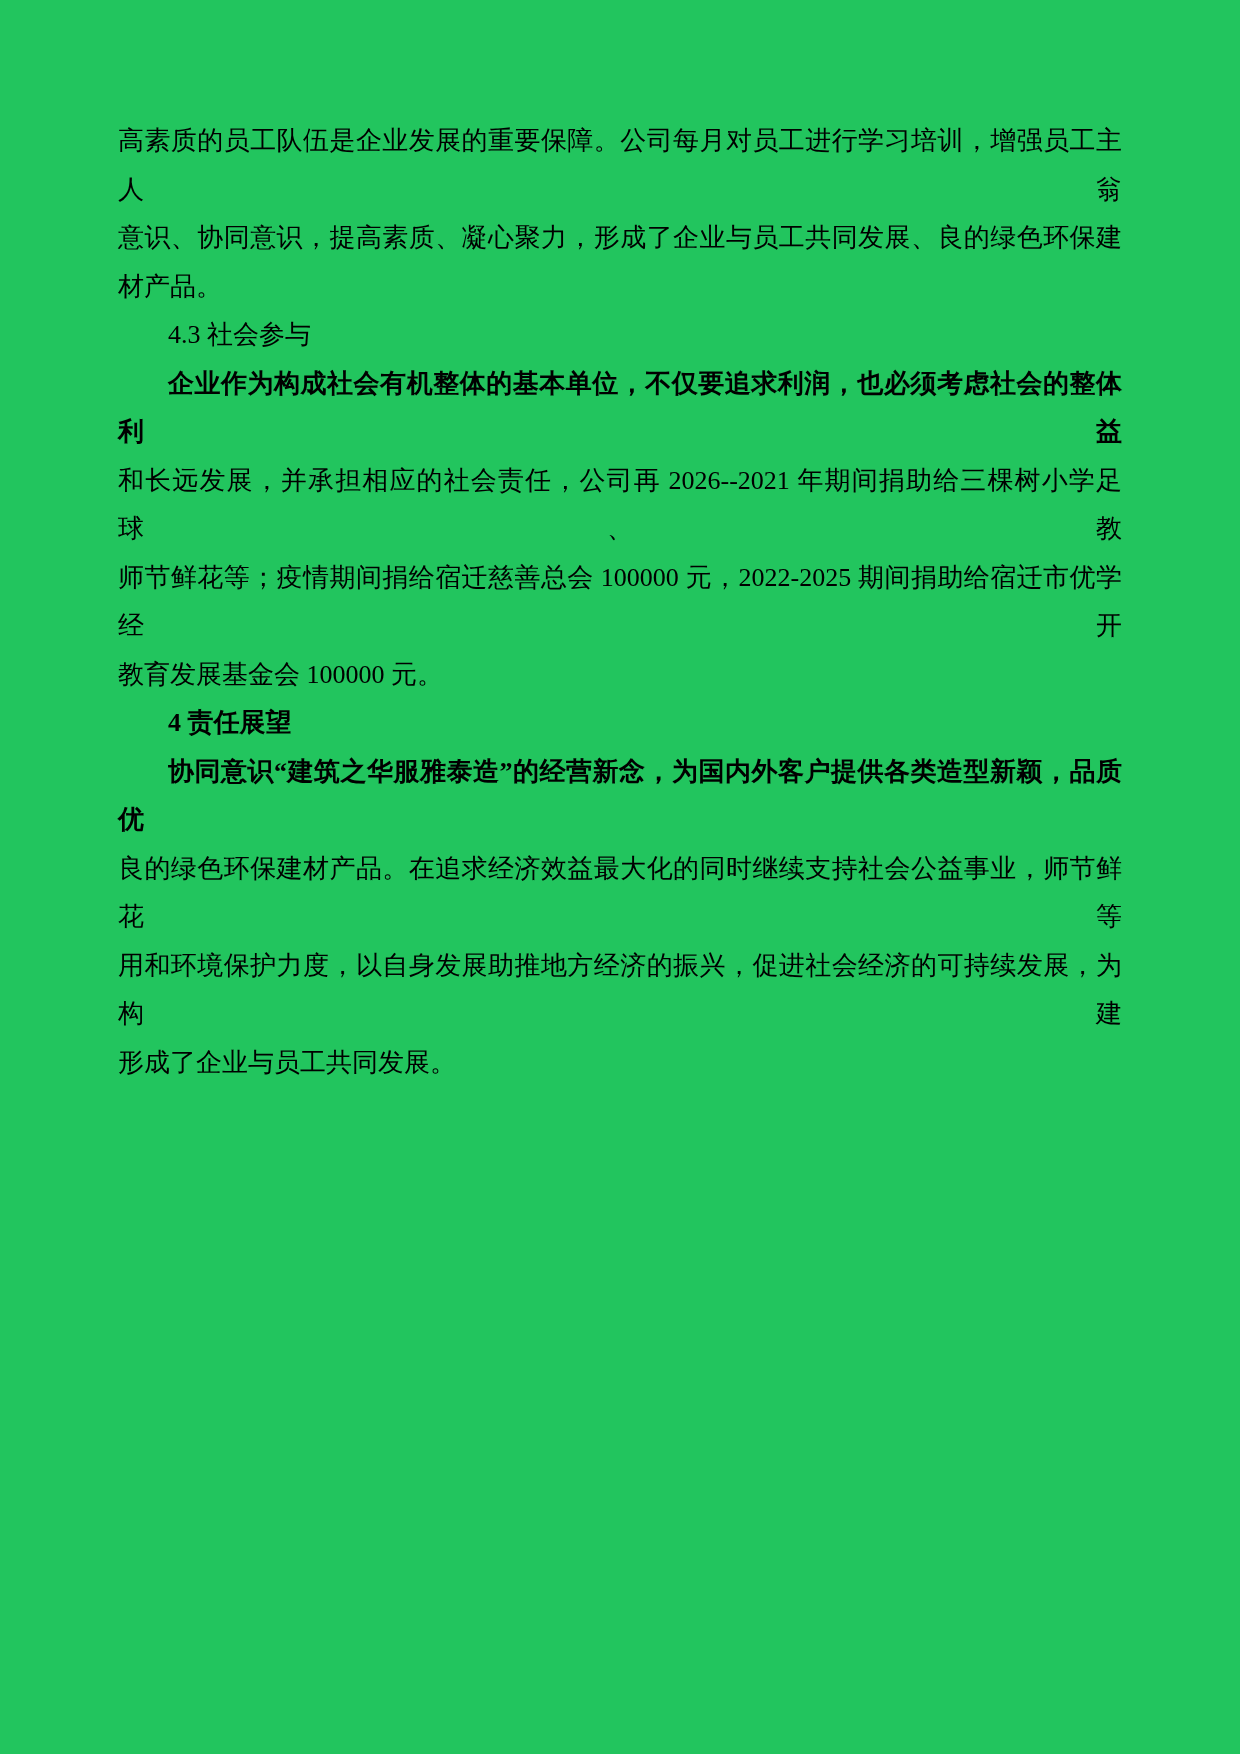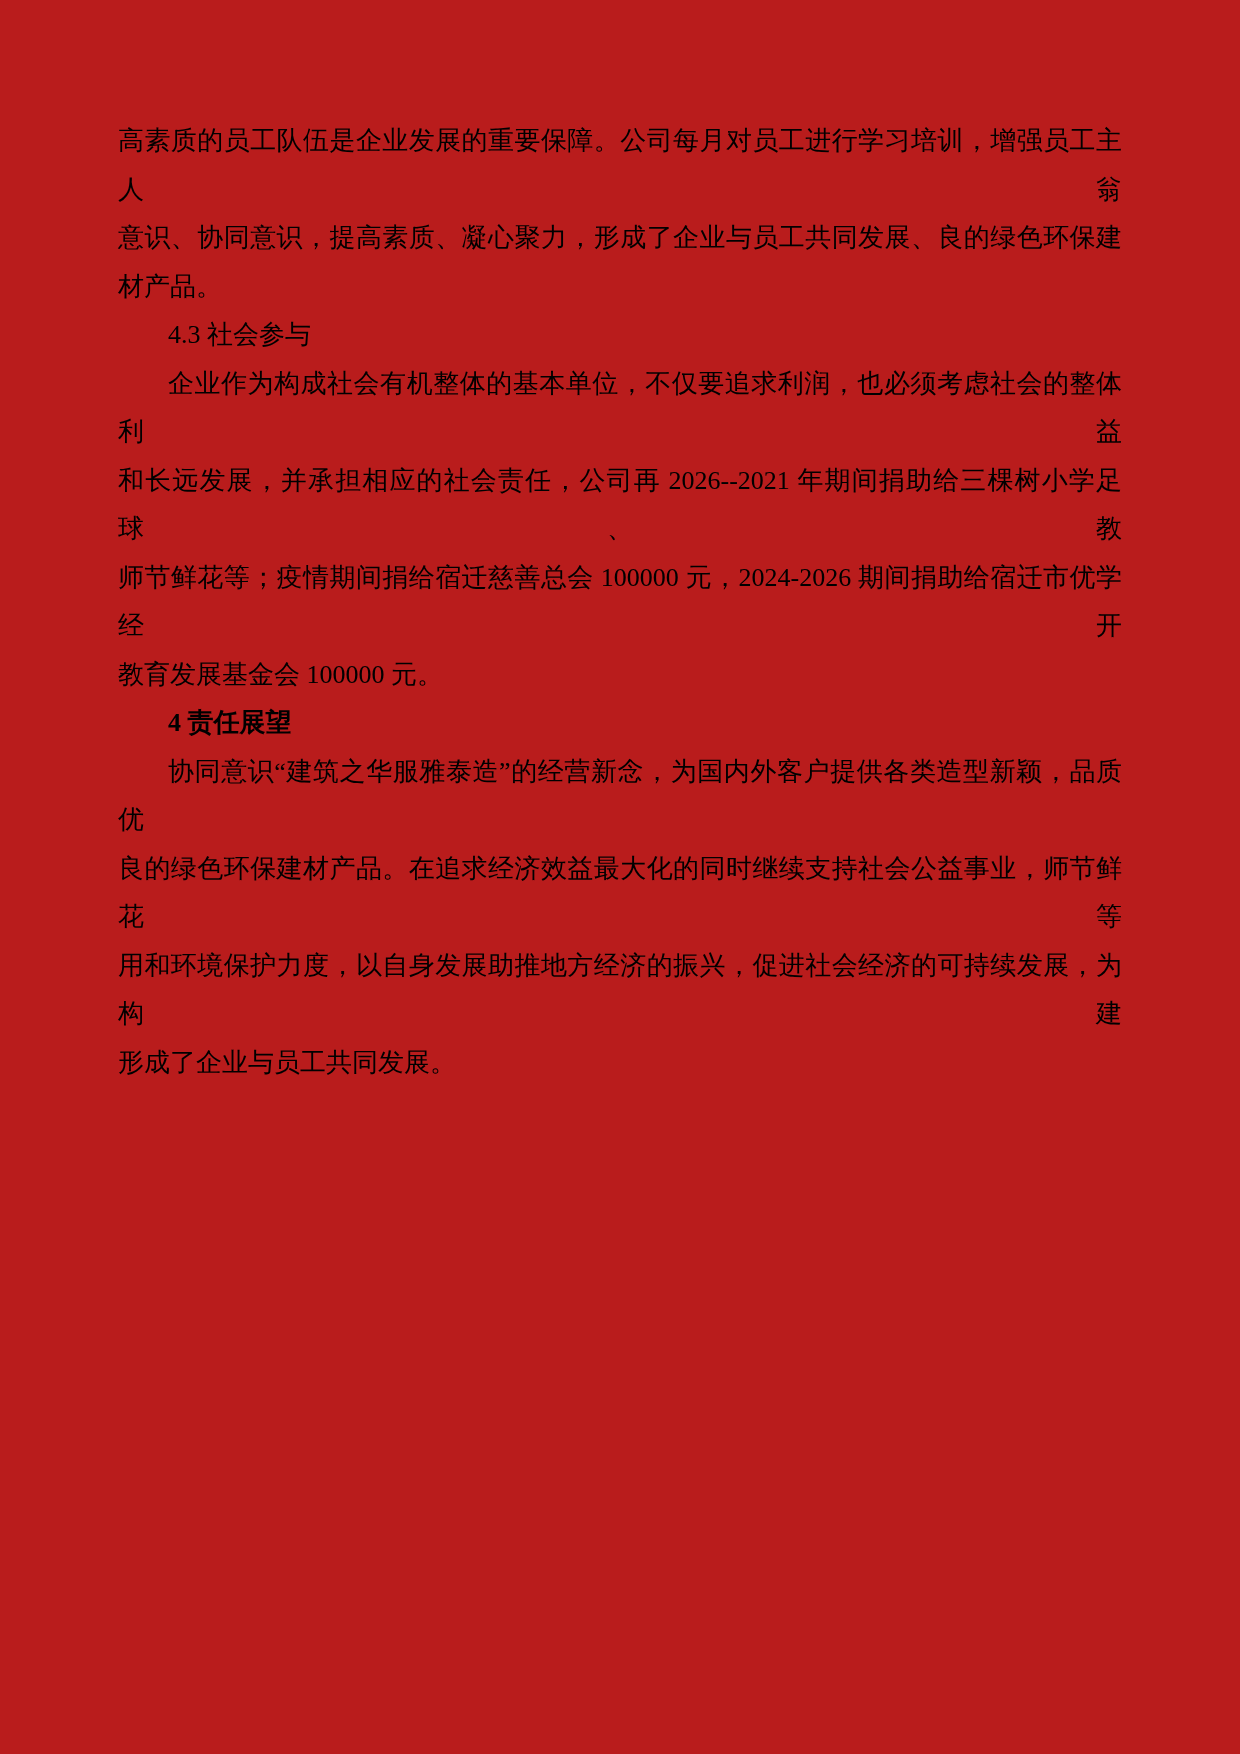--- a/index.html
+++ b/index.html
@@ -4,21 +4,21 @@
 <style>
   html, body {
     margin: 0;
     padding: 0;
     background: #ffffff;
   }
   .page {
     position: relative;
     width: 1240px;
     height: 1754px;
-    background: #b91c1c;
+    background: #22c55e;
     overflow: hidden;
     font-family: "Liberation Serif", "DejaVu Serif", serif;
     color: #000000;
   }
   .text-block {
     position: absolute;
     left: 118px;
     top: 117px;
     width: 1004px;
     font-size: 26px;
@@ -29,20 +29,21 @@
     text-align: justify;
     text-align-last: justify;
     white-space: normal;
     letter-spacing: 0;
   }
   .line.para-end {
     text-align-last: left;
   }
   .line.indent {
     text-indent: 50px;
+    font-weight: bold;
   }
   .line.heading {
     text-align: left;
     text-align-last: left;
     text-indent: 50px;
   }
   .line.bold {
     font-weight: bold;
   }
 </style>
@@ -52,21 +53,21 @@
 <div class="page">
   <div class="text-block">
 
     <div class="line">高素质的员工队伍是企业发展的重要保障。公司每月对员工进行学习培训，增强员工主人翁</div>
     <div class="line para-end">意识、协同意识，提高素质、凝心聚力，形成了企业与员工共同发展、良的绿色环保建材产品。</div>
 
     <div class="line heading">4.3 社会参与</div>
 
     <div class="line indent">企业作为构成社会有机整体的基本单位，不仅要追求利润，也必须考虑社会的整体利益</div>
     <div class="line">和长远发展，并承担相应的社会责任，公司再 2026--2021 年期间捐助给三棵树小学足球、教</div>
-    <div class="line">师节鲜花等；疫情期间捐给宿迁慈善总会 100000 元，2024-2026 期间捐助给宿迁市优学经开</div>
+    <div class="line">师节鲜花等；疫情期间捐给宿迁慈善总会 100000 元，2022-2025 期间捐助给宿迁市优学经开</div>
     <div class="line para-end">教育发展基金会 100000 元。</div>
 
     <div class="line heading bold">4 责任展望</div>
 
     <div class="line indent">协同意识“建筑之华服雅泰造”的经营新念，为国内外客户提供各类造型新颖，品质优</div>
     <div class="line">良的绿色环保建材产品。在追求经济效益最大化的同时继续支持社会公益事业，师节鲜花等</div>
     <div class="line">用和环境保护力度，以自身发展助推地方经济的振兴，促进社会经济的可持续发展，为构建</div>
     <div class="line para-end">形成了企业与员工共同发展。</div>
 
   </div>

